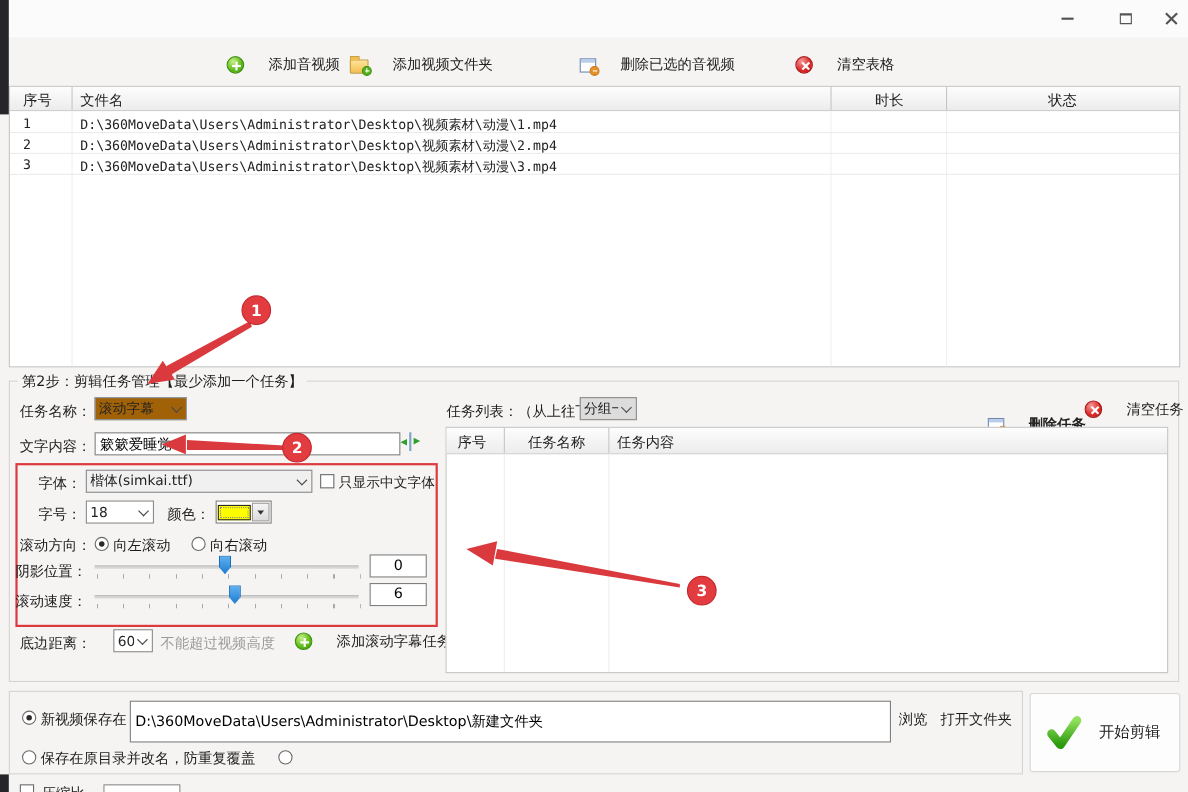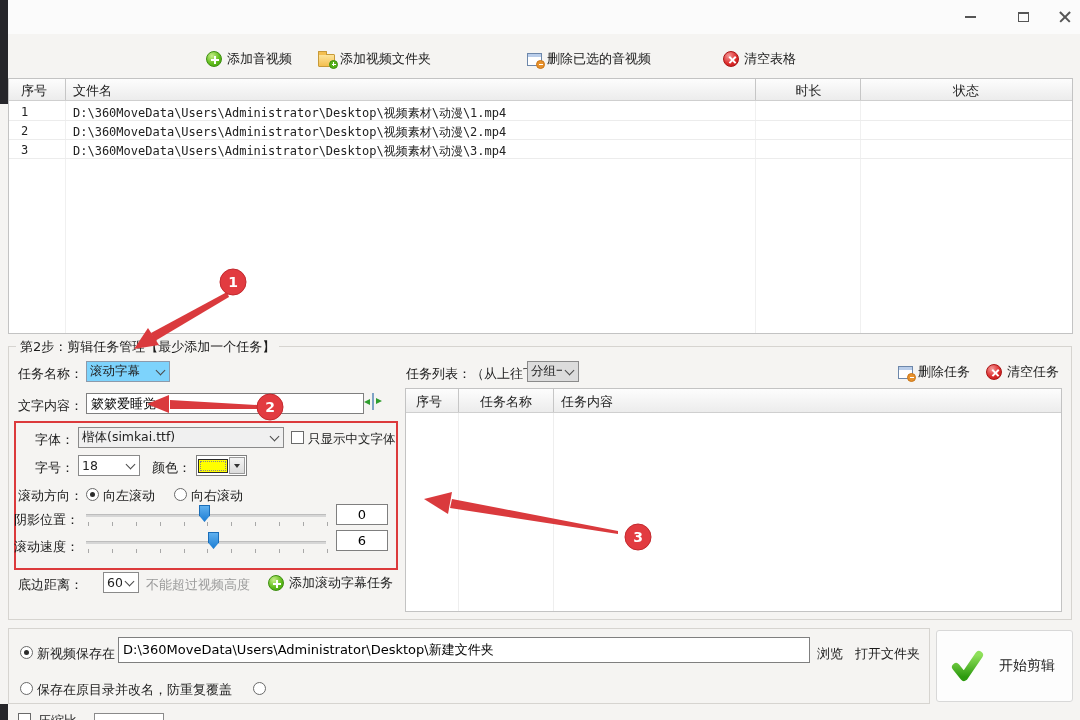--- a/index.html
+++ b/index.html
@@ -9,21 +9,21 @@
   .abs { position:absolute; }
   .titlebar { left:0; top:0; width:1080px; height:34px; background:#fbfbfb; }
   .winbtn { position:absolute; top:6px; width:30px; height:22px; display:flex; align-items:center; justify-content:center; }
   .min-bar { width:11px; height:2px; background:#555; }
   .max-box { width:11px; height:10px; border:1px solid #555; border-top:2px solid #555; }
   .close-x { position:relative; width:12px; height:12px; }
   .close-x::before,.close-x::after { content:""; position:absolute; left:-1px; top:5px; width:14px; height:1.6px; background:#555; }
   .close-x::before { transform:rotate(45deg); } .close-x::after { transform:rotate(-45deg); }
   .darkstrip { background:#26262a; }
   .lbl { position:absolute; white-space:nowrap; color:#1c1c1c; }
-  .toolbtn { position:absolute; display:flex; align-items:center; gap:5px; white-space:nowrap; cursor:default; }
+  .toolbtn { position:absolute; display:flex; align-items:center; gap:22px; white-space:nowrap; cursor:default; }
   
   .ic-add { width:16px; height:16px; border-radius:50%; background:radial-gradient(circle at 35% 28%, #c8ef8a, #62bd1d 55%, #3f9a0c); border:1px solid #3d8f10; position:relative; }
   .ic-add::before,.ic-add::after { content:""; position:absolute; background:#fff; }
   .ic-add::before { left:3.5px; top:6.5px; width:8px; height:2px; }
   .ic-add::after { left:6.5px; top:3.5px; width:2px; height:8px; }
   .ic-clear { width:16px; height:16px; border-radius:50%; background:radial-gradient(circle at 35% 28%, #f59a9a, #dd2d2d 55%, #bb1616); border:1px solid #a91414; position:relative; }
   .ic-clear::before,.ic-clear::after { content:""; position:absolute; left:3.5px; top:7px; width:9px; height:1.8px; background:#fff; }
   .ic-clear::before { transform:rotate(45deg); } .ic-clear::after { transform:rotate(-45deg); }
   .ic-folder { width:17px; height:13px; position:relative; background:linear-gradient(#fde49a,#f4bf51); border:1px solid #c79a38; border-radius:1px; margin-top:2px; }
   .ic-folder::before { content:""; position:absolute; left:-1px; top:-4px; width:7px; height:3px; background:#f4bf51; border:1px solid #c79a38; border-bottom:none; border-radius:1px 1px 0 0; }
@@ -130,21 +130,21 @@
       <div class="cell mono" style="left:12px; top:64px;">3</div>
       <div class="cell mono" style="left:64px; top:64px; width:680px;">D:\360MoveData\Users\Administrator\Desktop\视频素材\动漫\3.mp4</div>
     </div>
     <div class="rowline" style="top:79px;"></div>
   </div>
 
   <div class="groupbox" style="left:8px; top:346px; width:1064px; height:274px;"></div>
   <div class="lbl" style="left:16px; top:338px; background:#f5f4f2; padding:0 4px;">第2步：剪辑任务管理【最少添加一个任务】</div>
 
   <div class="lbl" style="left:18px; top:365px;">任务名称：</div>
-  <div class="combo" style="left:86px; top:361px; width:84px; background:#7dd3fc; border-color:#8d9aab;">
+  <div class="combo" style="left:86px; top:361px; width:84px; background:#a16207; border-color:#8d9aab;">
     <span class="txt">滚动字幕</span>
     <span class="chev"></span>
   </div>
 
   <div class="lbl" style="left:18px; top:397px;">文字内容：</div>
   <input class="input" style="left: 86px; top: 393px; width: 278px; height: 21px;" value="簌簌爱睡觉">
   <div class="abs" style="left:372px; top:394px;"><span class="ic-refresh"></span></div>
 
   <div class="redbox" style="left:14px; top:421px; width:384px; height:149px;"></div>
 
@@ -196,21 +196,21 @@
   <div class="toolbtn" style="left:268px; top:574px;">
     <span class="ic-add"></span>
     <span>添加滚动字幕任务</span>
   </div>
 
   <div class="lbl" style="left:406px; top:365px;">任务列表：（从上往下执行）</div>
   <div class="combo" style="left:527px; top:361px; width:52px; background:#dcdcdc;">
     <span class="txt">分组一</span>
     <span class="chev"></span>
   </div>
-  <div class="toolbtn" style="left:898px; top:363px;">
+  <div class="toolbtn" style="left:898px; top:377px;font-weight:bold;">
     <span class="ic-delwin">
         <span class="minus"></span>
       </span>
     <span>删除任务</span>
   </div>
   <div class="toolbtn" style="left:986px; top:363px;">
     <span class="ic-clear"></span>
     <span>清空任务</span>
   </div>
 
@@ -222,21 +222,21 @@
       <div class="vline" style="left:52px; background:#c6c6c6;"></div>
       <div class="vline" style="left:147px; background:#c6c6c6;"></div>
     </div>
     <div class="vline" style="left:52px; top:24px; background:#eeeeee;"></div>
     <div class="vline" style="left:147px; top:24px; background:#eeeeee;"></div>
   </div>
 
   <div class="groupbox" style="left:8px; top:628px; width:922px; height:76px;"></div>
   <span class="radio sel" style="left:20px; top:646px;"></span>
   <div class="lbl" style="left:37px; top:645px;">新视频保存在：</div>
-  <input class="input mono" style="left: 118px; top: 637px; width: 692px; height: 26px; line-height: 26px;" value="D:\360MoveData\Users\Administrator\Desktop\新建文件夹">
+  <input class="input mono" style="left: 118px; top: 637px; width: 692px; height: 38px; line-height: 26px;" value="D:\360MoveData\Users\Administrator\Desktop\新建文件夹">
   <div class="lbl" style="left:817px; top:645px;">浏览</div>
   <div class="lbl" style="left:855px; top:645px;text-align:right;">打开文件夹</div>
   <span class="radio" style="left:20px; top:682px;"></span>
   <div class="lbl" style="left:37px; top:681px;">保存在原目录并改名，防重复覆盖</div>
   <span class="radio" style="left:253px; top:682px;"></span>
 
   <div class="startpanel" style="left:936px; top:630px; width:137px; height:72px;">
     <svg width="36" height="36" viewBox="0 0 36 36" style="margin-left:12px;">
       <defs>
           <linearGradient id="gchk" x1="0" y1="0" x2="0" y2="1">

